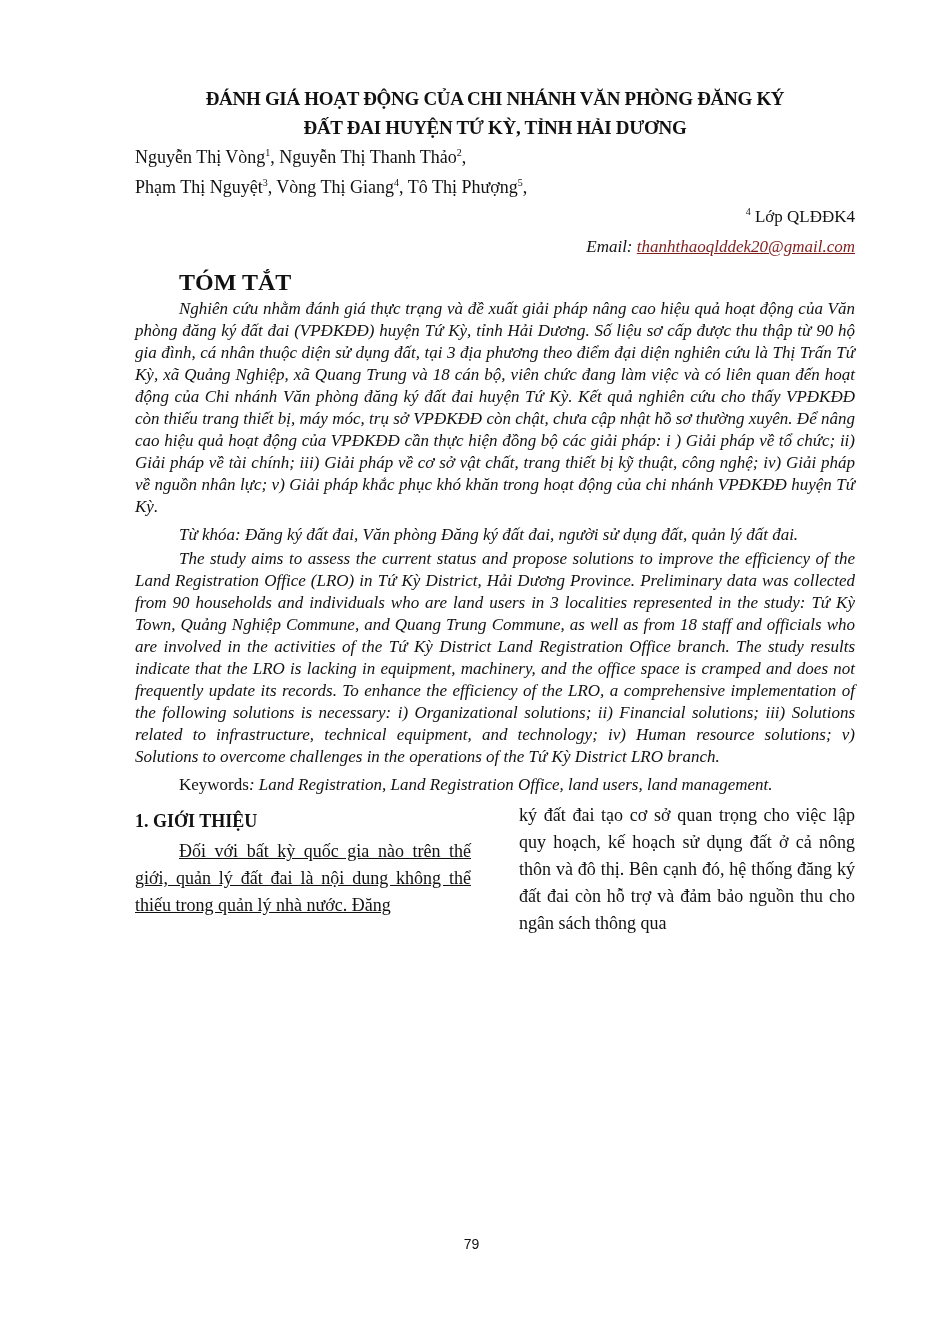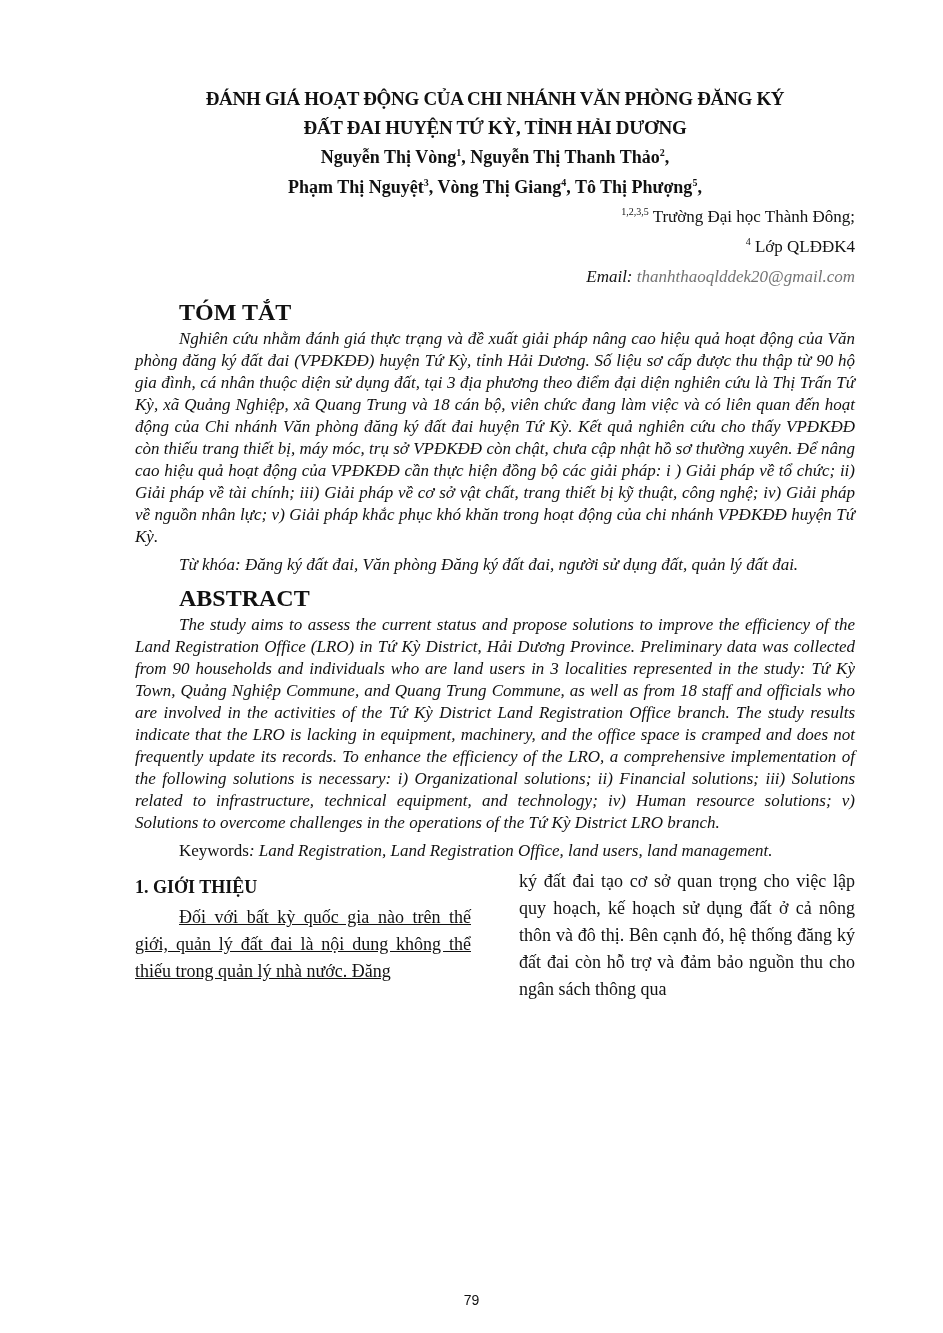--- a/index.html
+++ b/index.html
@@ -7,26 +7,26 @@
     width: 943px; height: 1333px; position: relative; overflow: hidden;
     font-family: "Liberation Serif", "DejaVu Serif", serif;
     color: #111111;
   }
   .page { position: absolute; left: 135px; top: 84px; width: 720px; }
   .title {
     text-align: center; font-weight: bold; font-size: 19px; line-height: 29px;
     margin: 0; letter-spacing: -0.3px;
   }
   .authors {
-    text-align: center; font-weight: bold; font-size: 18px; line-height: 30px;
+    text-align: left; font-weight: normal; font-size: 18px; line-height: 30px;
     margin: 0; padding-right: 0;
   }
   .affil { text-align: right; font-size: 17px; line-height: 30px; margin: 0; }
   .email { text-align: right; font-size: 17px; line-height: 30px; margin: 0; font-style: italic; }
-  .email a { color: #737373; }
+  .email a { color: #7f1d1d; text-decoration: underline; }
   sup { font-size: 10px; line-height: 0; vertical-align: super; }
   .heading {
     font-weight: bold; font-size: 24px; line-height: 28px;
     margin: 6px 0 2px 44px;
   }
   .abstract-p {
     font-style: italic; font-size: 17px; line-height: 22px;
     text-align: justify; text-indent: 44px; margin: 0;
   }
   .kw {
@@ -36,57 +36,53 @@
   .kw .kw-label { font-weight: normal; }
   .kw-en .kw-label { font-style: normal; }
   .cols {
     display: flex; justify-content: space-between; margin-top: 4px;
   }
   .col { width: 336px; font-size: 18px; line-height: 27px; text-align: justify; }
   .sec-heading { font-weight: bold; font-size: 18px; line-height: 30px; margin: 4px 0 2px 0; font-family: Liberation Serif, serif; }
   .col p { margin: 0; }
   .col-left p { text-indent: 44px; text-decoration: underline; }
   .page-number {
-    position: absolute; top: 1292px; left: 0; width: 943px; text-align: center;
+    position: absolute; top: 1236px; left: 0; width: 943px; text-align: center;
     font-family: "Liberation Sans", "DejaVu Sans", sans-serif; font-size: 14px;
   }
 </style>
 </head>
 <body>
 
 <div class="page">
   <h1 class="title">
     <span>ĐÁNH GIÁ HOẠT ĐỘNG CỦA CHI NHÁNH VĂN PHÒNG ĐĂNG KÝ</span><br>
     <span>ĐẤT ĐAI HUYỆN TỨ KỲ, TỈNH HẢI DƯƠNG</span>
   </h1>
 
   <p class="authors">
     <span>Nguyễn Thị Vòng</span><sup>1</sup><span>, </span><span>Nguyễn Thị Thanh Thảo</span><sup>2</sup><span>,</span>
   </p>
   <p class="authors">
     <span>Phạm Thị Nguyệt</span><sup>3</sup><span>, </span><span>Vòng Thị Giang</span><sup>4</sup><span>, </span><span>Tô Thị Phượng</span><sup>5</sup><span>,</span>
   </p>
 
   <p class="affil">
-    <sup>1,2,3,5</sup><span> Trường Đại học Thành Đông;</span>
-  </p>
-  <p class="affil">
     <sup>4</sup><span> Lớp QLĐĐK4</span>
   </p>
   <p class="email">
     <span>Email: </span><a>thanhthaoqlddek20@gmail.com</a>
   </p>
 
   <div class="heading">TÓM TẮT</div>
   <p class="abstract-p">Nghiên cứu nhằm đánh giá thực trạng và đề xuất giải pháp nâng cao hiệu quả hoạt động của Văn phòng đăng ký đất đai (VPĐKĐĐ) huyện Tứ Kỳ, tỉnh Hải Dương. Số liệu sơ cấp được thu thập từ  90 hộ gia đình, cá nhân thuộc diện sử dụng đất, tại 3 địa phương theo điểm đại diện nghiên cứu là Thị Trấn Tứ Kỳ, xã Quảng Nghiệp, xã Quang Trung và 18 cán bộ, viên chức đang làm việc và có liên quan đến hoạt động của Chi nhánh Văn phòng đăng ký đất đai huyện Tứ Kỳ. Kết quả nghiên cứu cho thấy VPĐKĐĐ còn thiếu trang thiết bị, máy móc, trụ sở VPĐKĐĐ còn chật, chưa cập nhật hồ sơ thường xuyên. Để nâng cao hiệu quả hoạt động của VPĐKĐĐ cần thực hiện đồng bộ các giải pháp: i ) Giải pháp về tổ chức; ii) Giải pháp về tài chính; iii) Giải pháp về cơ sở vật chất, trang thiết bị kỹ thuật, công nghệ; iv) Giải pháp về nguồn nhân lực; v) Giải pháp khắc phục khó khăn trong hoạt động của chi nhánh VPĐKĐĐ huyện Tứ Kỳ.</p>
   <p class="kw">
     <span class="kw-label">Từ khóa</span><span>: Đăng ký đất đai, Văn phòng Đăng ký đất đai, người sử dụng đất, quản lý đất đai.</span>
   </p>
 
-  <div class="heading">ABSTRACT</div>
   <p class="abstract-p">The study aims to assess the current status and propose solutions to improve the efficiency of the Land Registration Office (LRO) in Tứ Kỳ District, Hải Dương Province. Preliminary data was collected from 90 households and individuals who are land users in 3 localities represented in the study: Tứ Kỳ Town, Quảng Nghiệp Commune, and Quang Trung Commune, as well as from 18 staff and officials who are involved in the activities of the Tứ Kỳ District Land Registration Office branch. The study results indicate that the LRO is lacking in equipment, machinery, and the office space is cramped and does not frequently update its records. To enhance the efficiency of the LRO, a comprehensive implementation of the following solutions is necessary: i) Organizational solutions; ii) Financial solutions; iii) Solutions related to infrastructure, technical equipment, and technology; iv) Human resource solutions; v) Solutions to overcome challenges in the operations of the Tứ Kỳ District LRO branch.</p>
   <p class="kw kw-en">
     <span class="kw-label">Keywords</span><span>: Land Registration, Land Registration Office, land users, land management.</span>
   </p>
 
   <div class="cols">
     <div class="col col-left">
       <div class="sec-heading">1. GIỚI THIỆU</div>
       <p>Đối với bất kỳ quốc gia nào trên thế giới, quản lý đất đai là nội dung không thể thiếu trong quản lý nhà nước. Đăng</p>
     </div>

